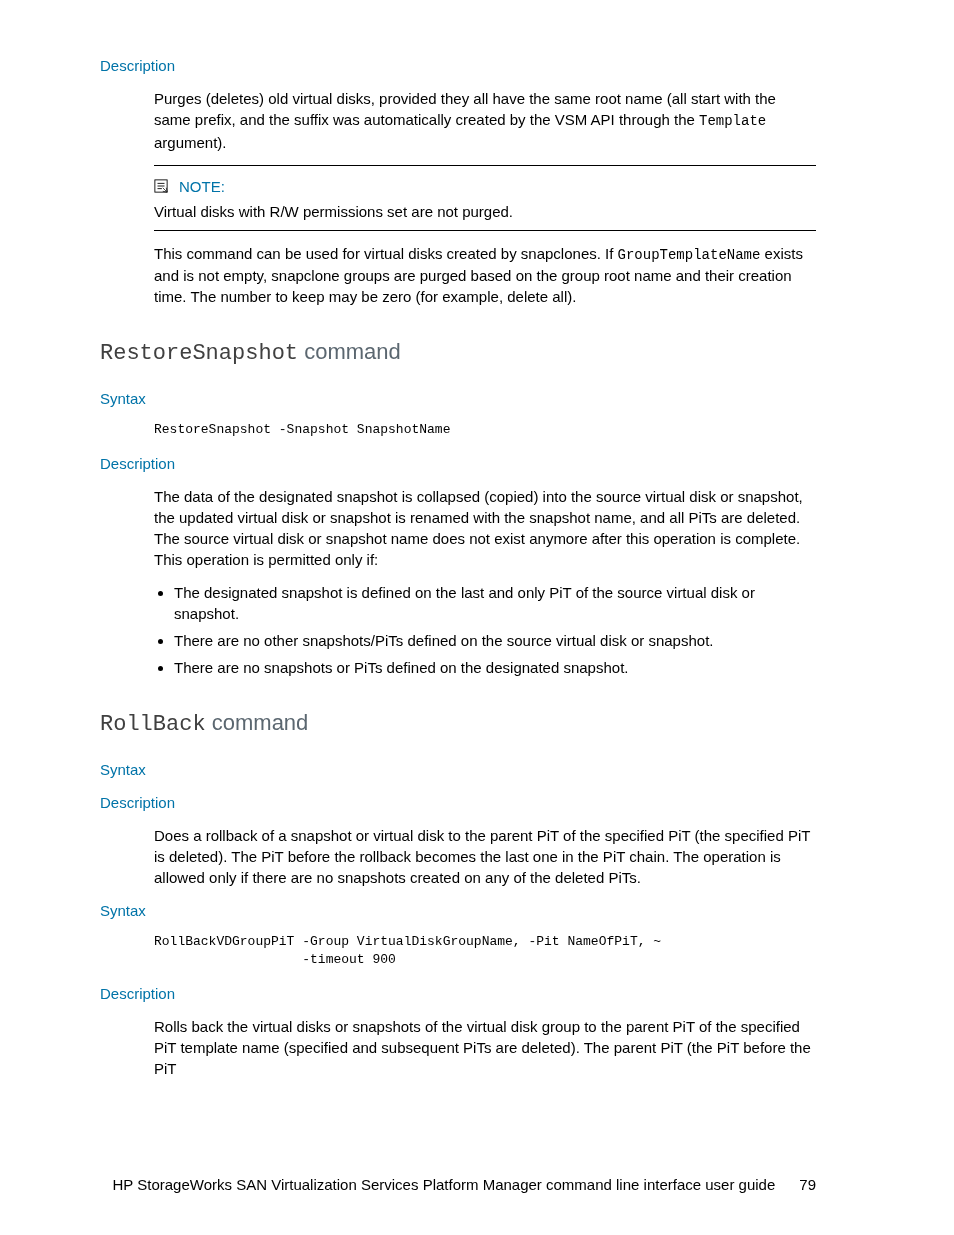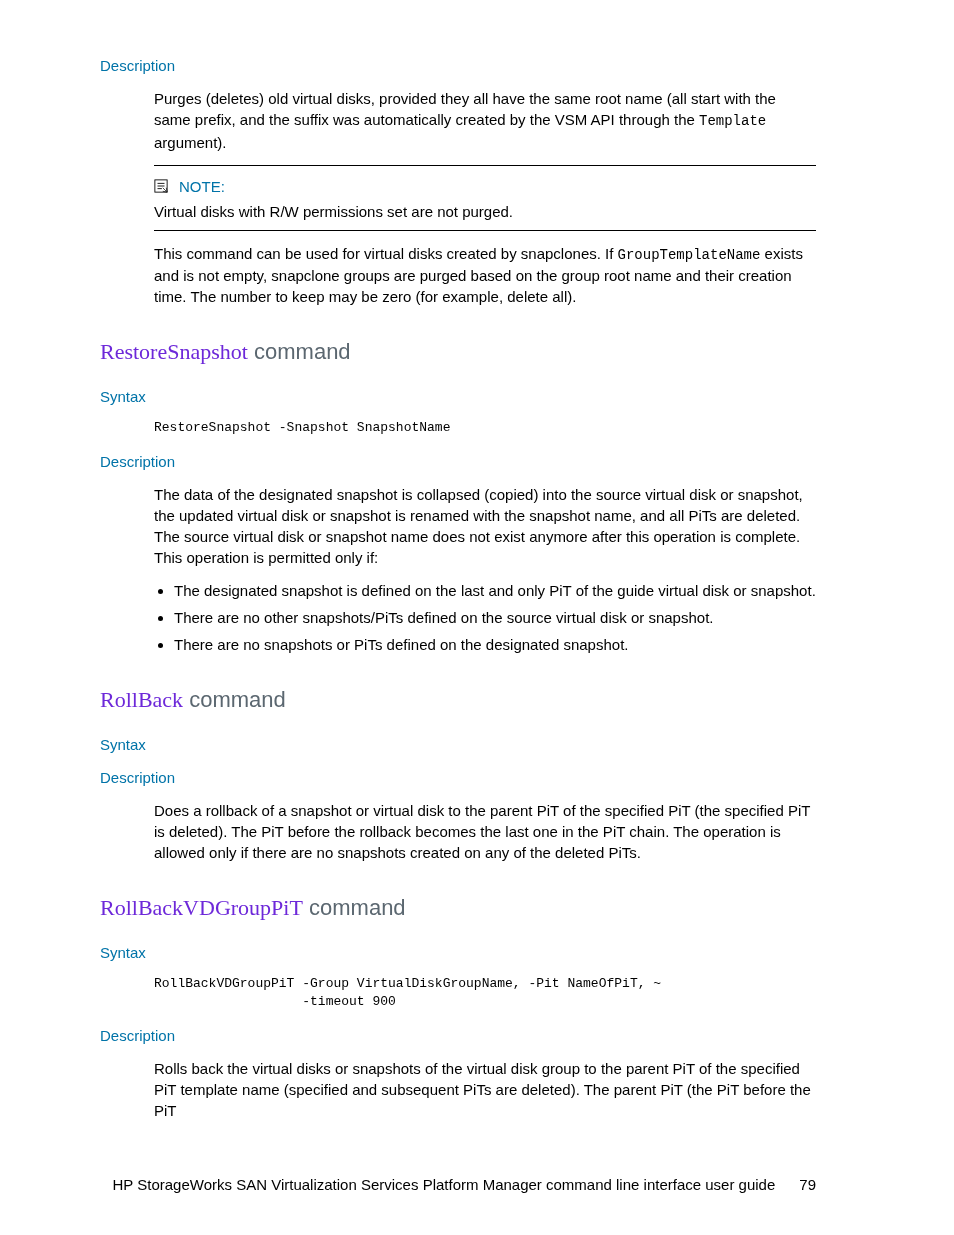--- a/index.html
+++ b/index.html
@@ -50,22 +50,22 @@
     margin: 0 0 8px 0;
   }
   h2.cmd {
     font-family: Arial, Helvetica, sans-serif;
     color: #5b6770;
     font-weight: normal;
     font-size: 22px;
     margin: 30px 0 18px 0;
   }
   h2.cmd .mono {
-    font-family: Liberation Serif, serif;
-    color: #6d28d9;
+    font-family: Liberation Mono, monospace;
+    color: #404040;
   }
   .mono-inline {
     font-family: "Courier New", Courier, monospace;
     font-size: 14px;
   }
   pre.code {
     font-family: "Courier New", Courier, monospace;
     font-size: 13px;
     white-space: pre;
     margin: 0 0 14px 54px;
@@ -124,37 +124,34 @@
   <h2 class="cmd">
     <span class="mono">RestoreSnapshot</span><span> command</span>
   </h2>
 
   <div class="label-blue">Syntax</div>
   <pre class="code">RestoreSnapshot -Snapshot SnapshotName</pre>
 
   <div class="label-blue">Description</div>
   <p class="body-text">The data of the designated snapshot is collapsed (copied) into the source virtual disk or snapshot, the updated virtual disk or snapshot is renamed with the snapshot name, and all PiTs are deleted. The source virtual disk or snapshot name does not exist anymore after this operation is complete. This operation is permitted only if:</p>
   <ul class="bullets">
-    <li>The designated snapshot is defined on the last and only PiT of the guide virtual disk or snapshot.</li>
+    <li>The designated snapshot is defined on the last and only PiT of the source virtual disk or snapshot.</li>
     <li>There are no other snapshots/PiTs defined on the source virtual disk or snapshot.</li>
     <li>There are no snapshots or PiTs defined on the designated snapshot.</li>
   </ul>
 
   <h2 class="cmd">
     <span class="mono">RollBack</span><span> command</span>
   </h2>
 
   <div class="label-blue">Syntax</div>
 
   <div class="label-blue">Description</div>
   <p class="body-text">Does a rollback of a snapshot or virtual disk to the parent PiT of the specified PiT (the specified PiT is deleted). The PiT before the rollback becomes the last one in the PiT chain. The operation is allowed only if there are no snapshots created on any of the deleted PiTs.</p>
 
-  <h2 class="cmd">
-    <span class="mono">RollBackVDGroupPiT</span><span> command</span>
-  </h2>
 
   <div class="label-blue">Syntax</div>
   <pre class="code">RollBackVDGroupPiT -Group VirtualDiskGroupName, -Pit NameOfPiT, ~
                    -timeout 900</pre>
 
   <div class="label-blue">Description</div>
   <p class="body-text">Rolls back the virtual disks or snapshots of the virtual disk group to the parent PiT of the specified PiT template name (specified and subsequent PiTs are deleted). The parent PiT (the PiT before the PiT</p>
 
   <div class="footer">
     <span>HP StorageWorks SAN Virtualization Services Platform Manager command line interface user guide</span><span class="pnum">79</span>

